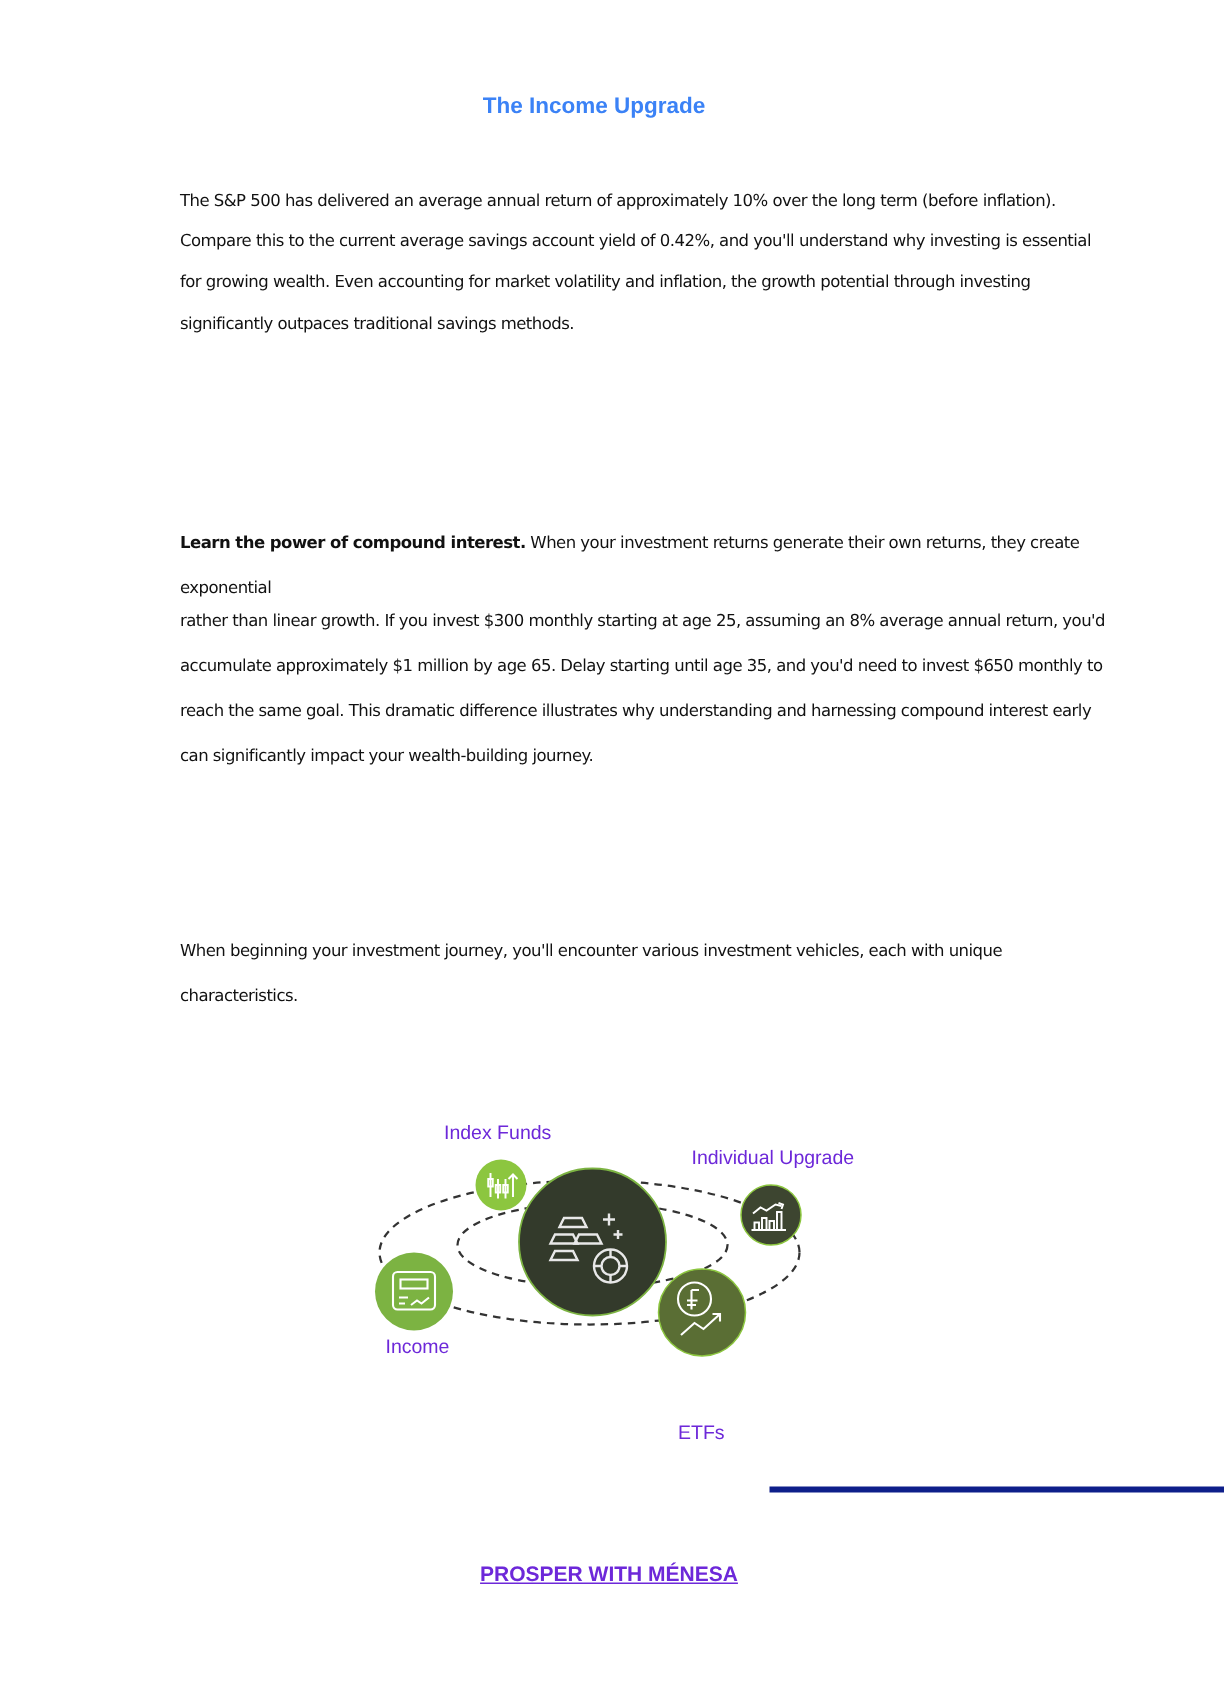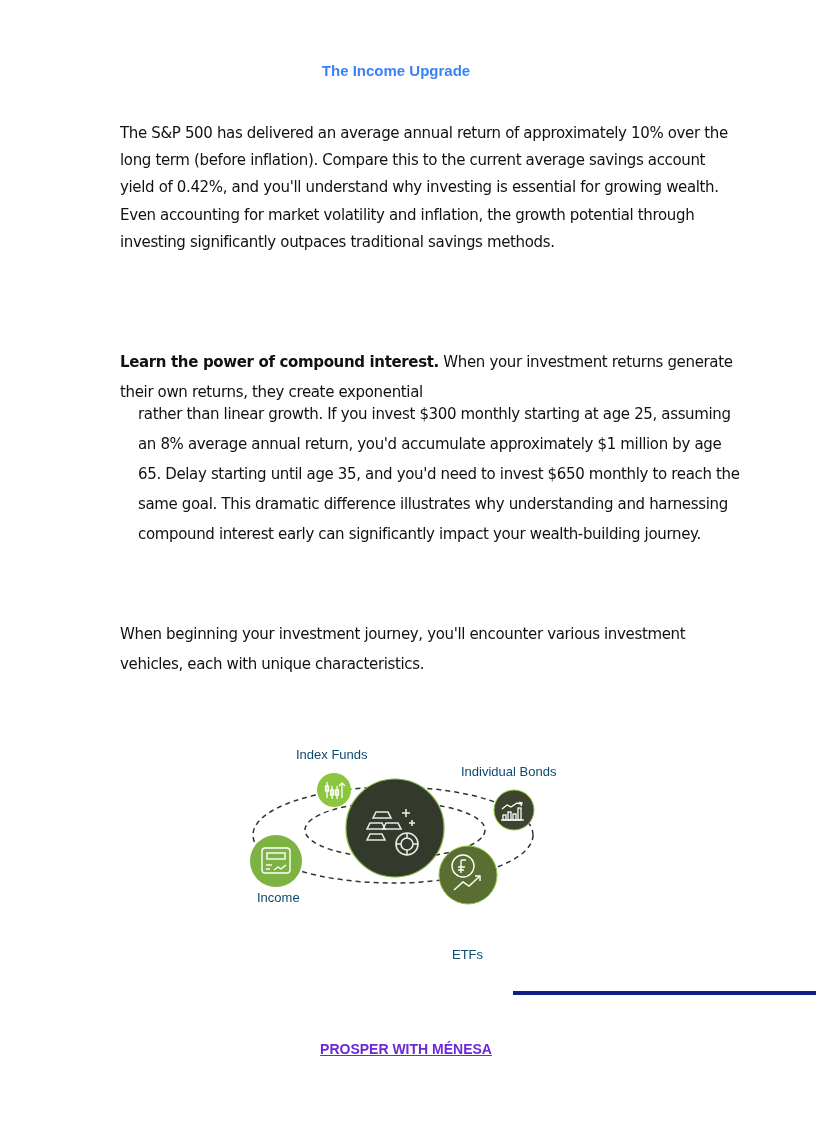--- a/index.html
+++ b/index.html
@@ -1,25 +1,25 @@
 <!DOCTYPE html>
 <html><head>
   <meta charset="utf-8">
   <style>
     html, body { margin: 0; padding: 0; background: #ffffff; }
     body { width: 816px; height: 1134px; position: relative; overflow: hidden; font-family: "DejaVu Sans", "Liberation Sans", sans-serif; color: #111; }
     .page-title { position: absolute; left: 0; width: 792px; top: 62px; text-align: center; font-family: "Liberation Sans", sans-serif; font-weight: bold; font-size: 15px; color: #3b82f6; }
-    .para { position: absolute; left: 120px; width: 620px; font-family: "DejaVu Sans", sans-serif; font-size: 15px; letter-spacing: -0.35px; color: #111; margin: 0; }
+    .para { position: absolute; left: 120px; width: 620px; font-family: "DejaVu Sans", sans-serif; font-size: 11px; letter-spacing: -0.35px; color: #111; margin: 0; }
     .p1 { top: 120px; line-height: 27.2px; }
     .p2 { top: 347px; line-height: 30px; width: 625px; }
-    .p2 .tight { display: block; margin-top: -8px; margin-left: 18px; }
+    .p2 .tight { display: block; margin-top: -8px; }
     .p3 { top: 619px; line-height: 30px; }
     .bold { font-weight: bold; }
     .diagram { position: absolute; left: 245px; top: 740px; width: 330px; height: 200px; }
-    .dlabel { position: absolute; font-family: "Liberation Sans", sans-serif; font-size: 13px; color: #0c4a6e; white-space: nowrap; }
+    .dlabel { position: absolute; font-family: "Liberation Sans", sans-serif; font-size: 13px; color: #6d28d9; white-space: nowrap; }
     .rule { position: absolute; left: 513px; top: 991px; width: 303px; height: 4px; background: #0e1f8a; }
     .footer { position: absolute; left: 4px; width: 804px; top: 1041px; text-align: center; font-family: "Liberation Sans", sans-serif; font-weight: bold; font-size: 14px; text-decoration: underline; color: #6d28d9; }
   </style>
 </head>
 <body>
 
 <div class="page-title">The Income Upgrade</div>
 
 <p class="para p1">The S&amp;P 500 has delivered an average annual return of approximately 10% over the long term (before inflation). Compare this to the current average savings account yield of 0.42%, and you'll understand why investing is essential for growing wealth. Even accounting for market volatility and inflation, the growth potential through investing significantly outpaces traditional savings methods.</p>
 
@@ -94,19 +94,19 @@
       <circle cx="223" cy="135" r="29" fill="#5a6e34" stroke="#8cc63f" stroke-width="1"></circle>
       <g stroke="#fff" stroke-width="1.4" fill="none">
         <circle cx="218" cy="126" r="11"></circle>
         <path d="M216 120 h5 M216 120 v13 M213 127 h7 M213 130 h6"></path>
         <path d="M209 150 l9 -8 l6 4 l11 -10"></path>
           <path d="M230 136 h5 v5"></path>
       </g>
     </g>
   </svg>
   <span class="dlabel" style="left:51px;top:7px;">Index Funds</span>
-  <span class="dlabel" style="left:216px;top:24px;">Individual Bonds</span>
+  <span class="dlabel" style="left:216px;top:24px;">Individual Upgrade</span>
   <span class="dlabel" style="left:12px;top:150px;">Income</span>
   <span class="dlabel" style="left:207px;top:171px;margin-top:36px;">ETFs</span>
 </div>
 
 <div class="rule"></div>
 <div class="footer">PROSPER WITH MÉNESA</div>
 
 </body></html>

